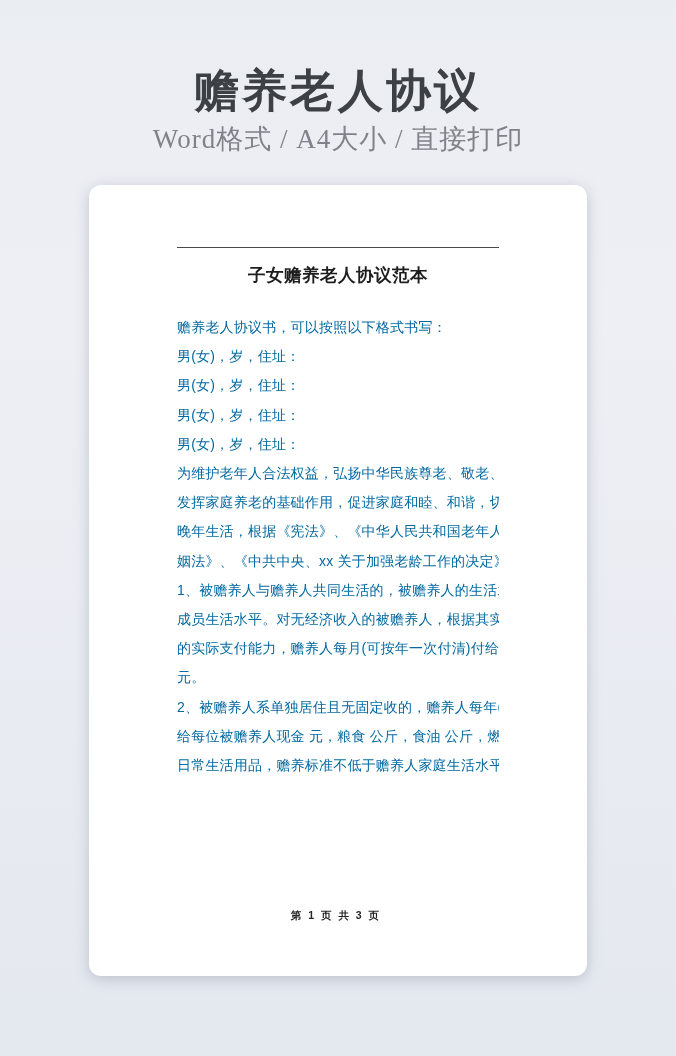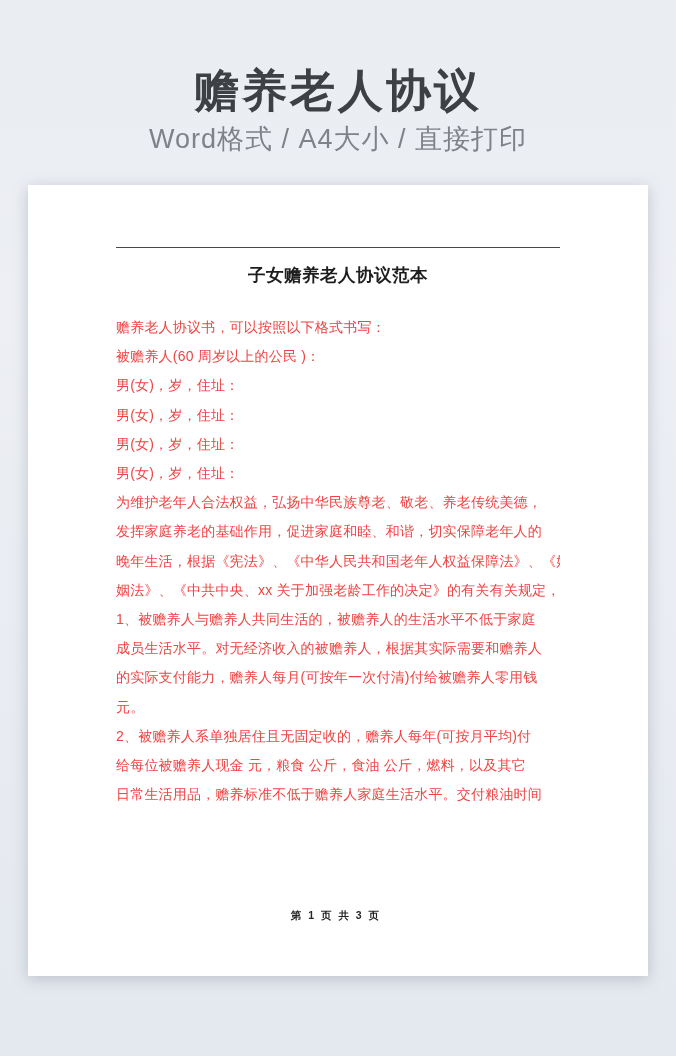--- a/index.html
+++ b/index.html
@@ -27,30 +27,32 @@
     letter-spacing: 3px;
     color: #3d4045;
   }
   .promo-subtitle {
     margin: 13px 0 0 0;
     font-size: 27px;
     line-height: 1;
     font-weight: normal;
     letter-spacing: 1px;
     color: #7f8288;
+    font-family: Liberation Serif, serif;
   }
 
   
   .paper {
     position: relative;
-    width: 620px;
+    width: 498px;
     height: 791px;
     margin: 32px auto 0 auto;
     background: #ffffff;
     box-shadow: 0 3px 14px rgba(110, 120, 140, 0.35);
+    border-radius: 12px;
   }
   .paper-inner {
     padding: 62px 88px 0 88px;
   }
   .doc-rule {
     border: none;
     border-top: 1.5px solid #494949;
     margin: 0;
   }
   .doc-title {
@@ -62,21 +64,21 @@
     color: #1e1e1e;
     letter-spacing: 0.5px;
   }
   .doc-body {
     margin-top: 26px;
   }
   .doc-line {
     margin: 0;
     font-size: 14px;
     line-height: 29.2px;
-    color: #ef4444;
+    color: #0369a1;
     white-space: nowrap;
     overflow: hidden;
     letter-spacing: 0.2px;
   }
   .doc-footer {
     position: absolute;
     left: 0;
     right: 4px;
     bottom: 53px;
     text-align: center;
@@ -96,21 +98,20 @@
     <p class="promo-subtitle">Word格式 / A4大小 / 直接打印</p>
   </header>
 
   <main class="paper">
     <div class="paper-inner">
       <hr class="doc-rule">
       <h2 class="doc-title">子女赡养老人协议范本</h2>
       <div class="doc-body">
 
       <p class="doc-line">赡养老人协议书，可以按照以下格式书写：</p>
-          <p class="doc-line">被赡养人(60 周岁以上的公民 )：</p>
           <p class="doc-line">男(女)，岁，住址：</p>
           <p class="doc-line">男(女)，岁，住址：</p>
           <p class="doc-line">男(女)，岁，住址：</p>
           <p class="doc-line">男(女)，岁，住址：</p>
           <p class="doc-line">为维护老年人合法权益，弘扬中华民族尊老、敬老、养老传统美德，</p>
           <p class="doc-line">发挥家庭养老的基础作用，促进家庭和睦、和谐，切实保障老年人的</p>
           <p class="doc-line">晚年生活，根据《宪法》、《中华人民共和国老年人权益保障法》、《婚</p>
           <p class="doc-line">姻法》、《中共中央、xx 关于加强老龄工作的决定》的有关有关规定，</p>
           <p class="doc-line">1、被赡养人与赡养人共同生活的，被赡养人的生活水平不低于家庭</p>
           <p class="doc-line">成员生活水平。对无经济收入的被赡养人，根据其实际需要和赡养人</p>

